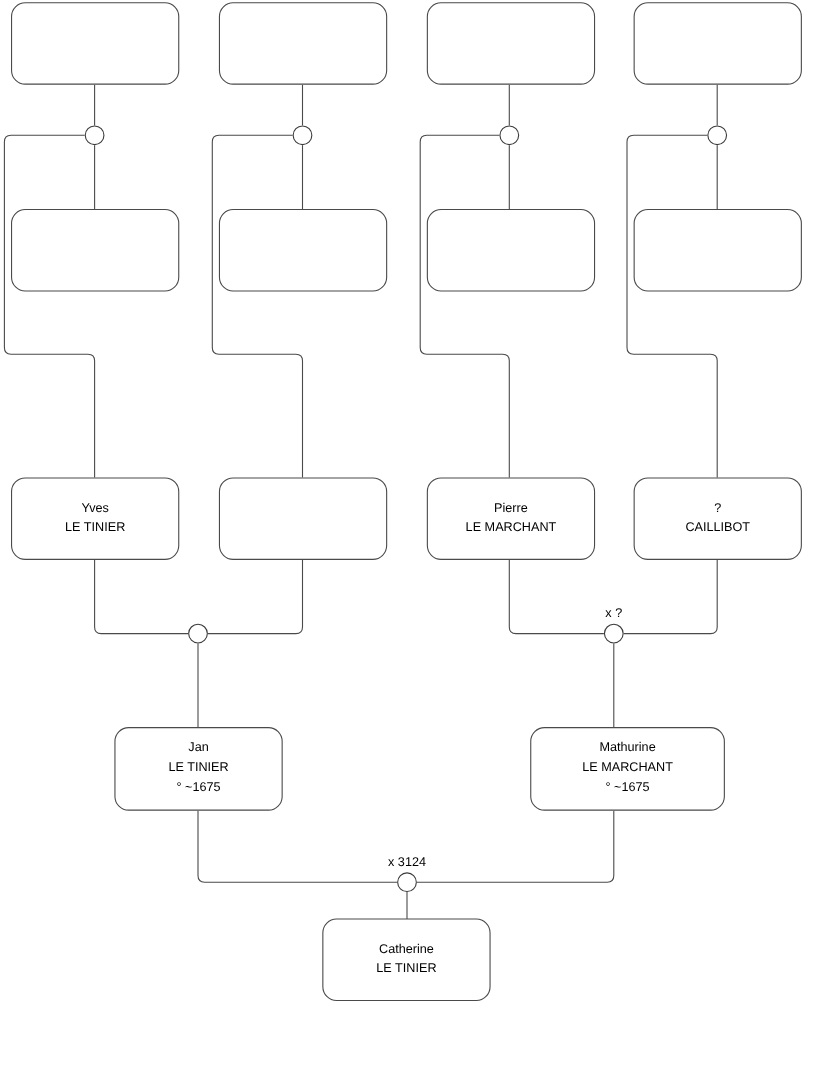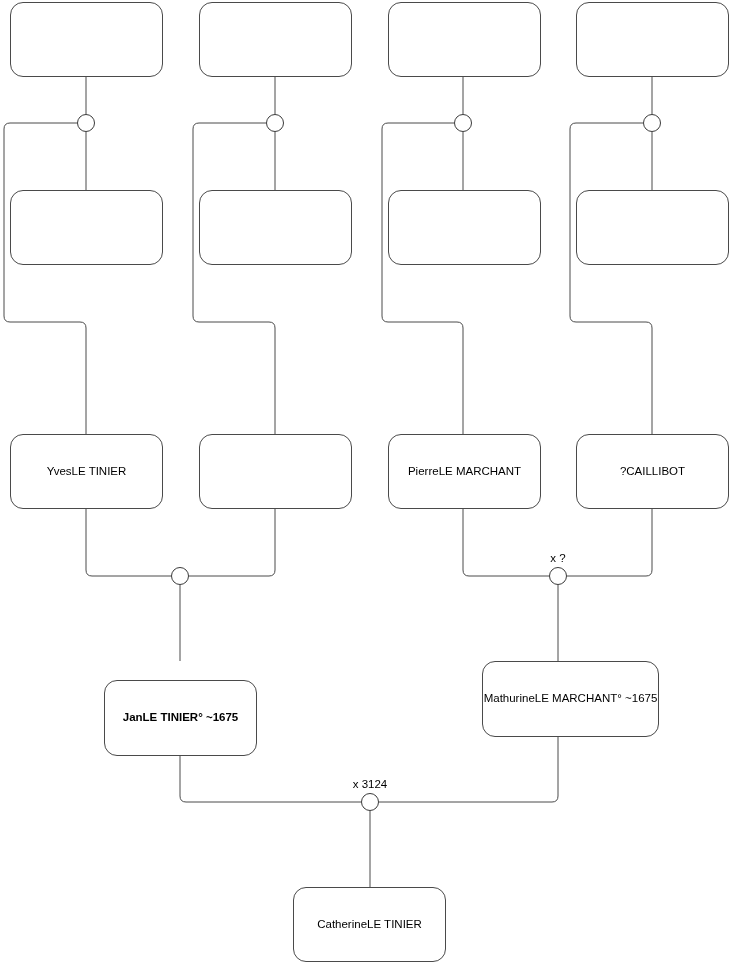--- a/index.html
+++ b/index.html
@@ -22,21 +22,21 @@
     width: 740px;
     height: 975px;
   }
   .node-box {
     position: absolute;
     box-sizing: border-box;
     border: 1px solid #4a4a4a;
     border-radius: 13px;
     background: #ffffff;
     display: flex;
-    flex-direction: row;
+    flex-direction: column;
     align-items: center;
     justify-content: center;
     color: #000000;
     font-size: 11.5px;
     line-height: 1.55;
     text-align: center;
     overflow: hidden;
   }
   .node-line {
     display: block;
@@ -105,31 +105,31 @@
       </div>
       <div class="node-box" style="left: 199px; top: 434px; width: 153px; height: 75px;"></div>
       <div class="node-box" style="left: 388px; top: 434px; width: 153px; height: 75px;">
         <span class="node-line">Pierre</span>
         <span class="node-line">LE MARCHANT</span>
       </div>
       <div class="node-box" style="left: 576px; top: 434px; width: 153px; height: 75px;">
         <span class="node-line">?</span>
         <span class="node-line">CAILLIBOT</span>
       </div>
-      <div class="node-box" style="left: 104px; top: 680px; width: 153px; height: 76px; font-weight: bold;">
+      <div class="node-box" style="left: 104px; top: 661px; width: 153px; height: 76px;">
         <span class="node-line">Jan</span>
         <span class="node-line">LE TINIER</span>
         <span class="node-line">° ~1675</span>
       </div>
       <div class="node-box" style="left: 482px; top: 661px; width: 177px; height: 76px;">
         <span class="node-line">Mathurine</span>
         <span class="node-line">LE MARCHANT</span>
         <span class="node-line">° ~1675</span>
       </div>
-      <div class="node-box" style="left: 293px; top: 887px; width: 153px; height: 75px;">
+      <div class="node-box" style="left: 293px; top: 835px; width: 153px; height: 75px;">
         <span class="node-line">Catherine</span>
         <span class="node-line">LE TINIER</span>
       </div>
     </div>
   <div id="dots">
       <div class="union-dot" style="left: 86px; top: 123px;"></div>
       <div class="union-dot" style="left: 275px; top: 123px;"></div>
       <div class="union-dot" style="left: 463px; top: 123px;"></div>
       <div class="union-dot" style="left: 652px; top: 123px;"></div>
       <div class="union-dot" style="left: 180px; top: 576px;"></div>

